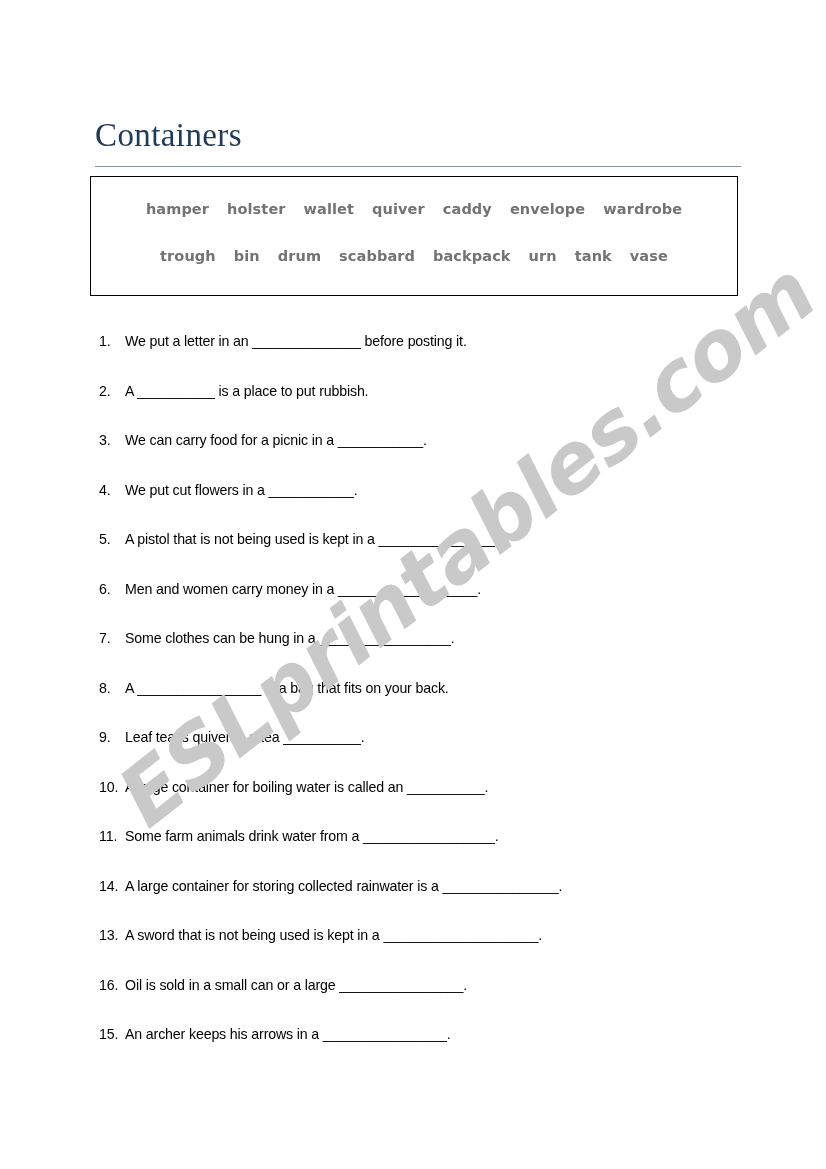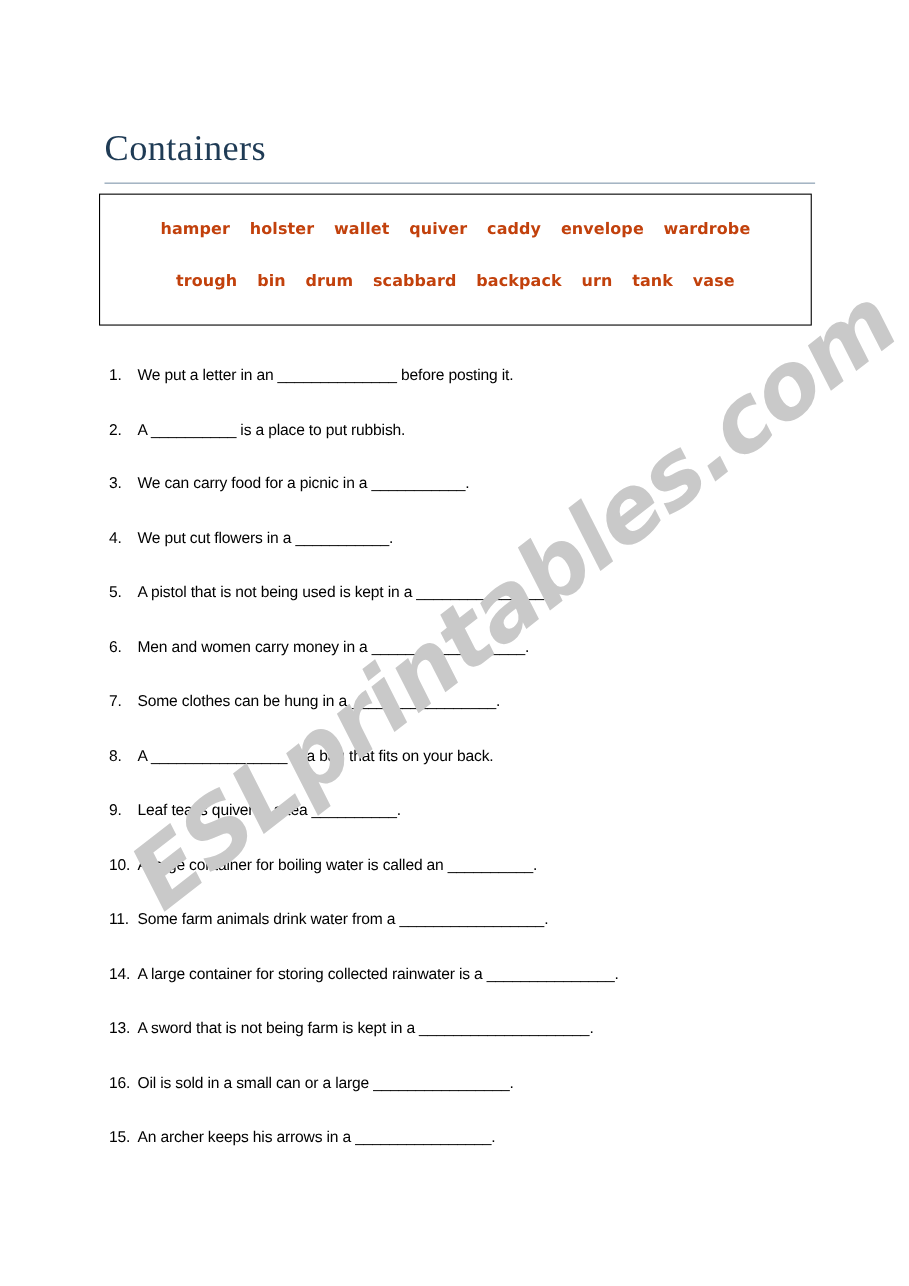--- a/index.html
+++ b/index.html
@@ -56,21 +56,21 @@
     justify-content: center;
     align-items: baseline;
     white-space: nowrap;
   }
   .wordbank-row.r1 { top: 24px; }
   .wordbank-row.r2 { top: 71px; }
   .wordbank-word {
     font-family: "DejaVu Sans", sans-serif;
     font-size: 14.5px;
     font-weight: 600;
-    color: #c2410c;
+    color: #737373;
     padding: 0 9px;
     letter-spacing: 0.1px;
   }
 
   
   .questions {
     position: absolute;
     left: 99px;
     top: 333px;
     width: 660px;
@@ -151,18 +151,18 @@
     <div class="qrow"><span class="qnum">3.</span><span class="qtext">We can carry food for a picnic in a ___________.</span></div>
     <div class="qrow"><span class="qnum">4.</span><span class="qtext">We put cut flowers in a ___________.</span></div>
     <div class="qrow"><span class="qnum">5.</span><span class="qtext">A pistol that is not being used is kept in a _______________.</span></div>
     <div class="qrow"><span class="qnum">6.</span><span class="qtext">Men and women carry money in a __________________.</span></div>
     <div class="qrow"><span class="qnum">7.</span><span class="qtext">Some clothes can be hung in a _________________.</span></div>
     <div class="qrow"><span class="qnum">8.</span><span class="qtext">A ________________ is a bag that fits on your back.</span></div>
     <div class="qrow"><span class="qnum">9.</span><span class="qtext">Leaf tea is quiver in a tea __________.</span></div>
     <div class="qrow"><span class="qnum">10.</span><span class="qtext">A large container for boiling water is called an __________.</span></div>
     <div class="qrow"><span class="qnum">11.</span><span class="qtext">Some farm animals drink water from a _________________.</span></div>
     <div class="qrow"><span class="qnum">14.</span><span class="qtext">A large container for storing collected rainwater is a _______________.</span></div>
-    <div class="qrow"><span class="qnum">13.</span><span class="qtext">A sword that is not being farm is kept in a ____________________.</span></div>
+    <div class="qrow"><span class="qnum">13.</span><span class="qtext">A sword that is not being used is kept in a ____________________.</span></div>
     <div class="qrow"><span class="qnum">16.</span><span class="qtext">Oil is sold in a small can or a large ________________.</span></div>
     <div class="qrow"><span class="qnum">15.</span><span class="qtext">An archer keeps his arrows in a  ________________.</span></div>
   </div>
 
 <div class="watermark">ESLprintables.com</div>
 
 </body></html>

